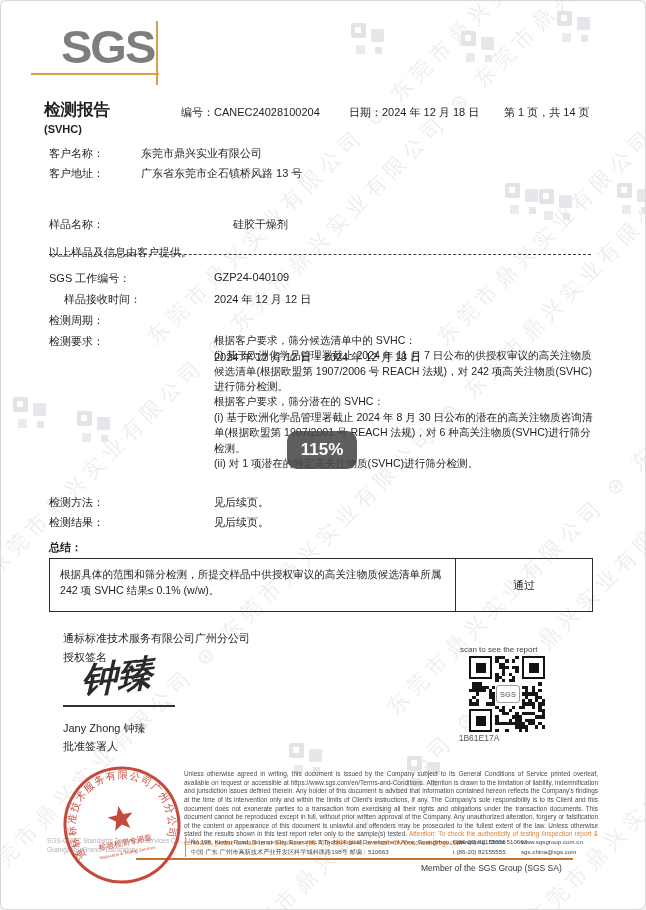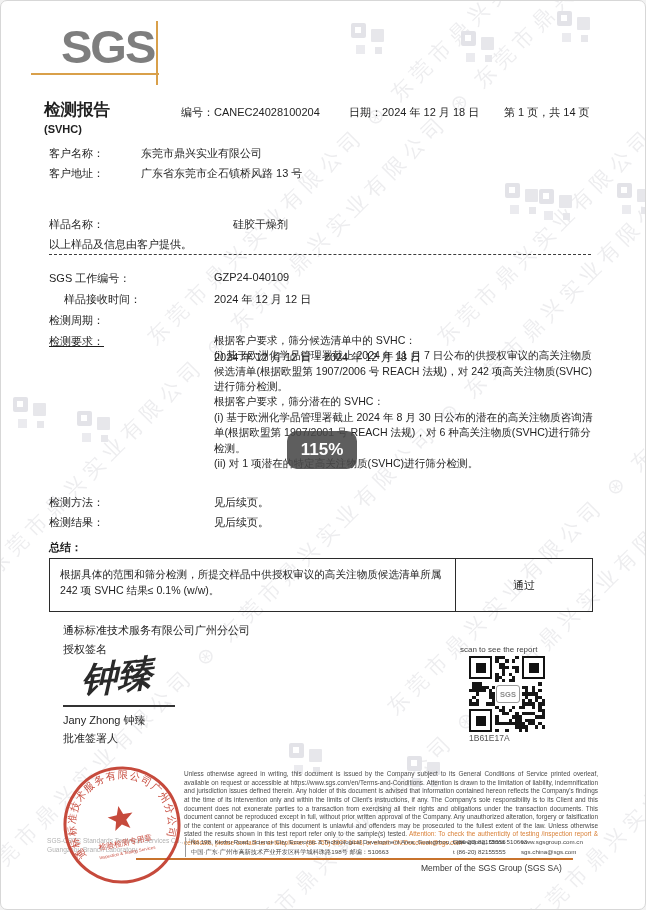--- a/index.html
+++ b/index.html
@@ -21,21 +21,21 @@
   .sgs-logo{left:60px;top:18px;font-size:47px;font-weight:bold;color:#7e7e7e;
      letter-spacing:-2px;z-index:2;font-family:"Liberation Sans",sans-serif;}
   .logo-hline{left:30px;top:72px;width:128px;height:2px;background:var(--accent);z-index:2;}
   .logo-vline{left:155px;top:20px;width:2px;height:64px;background:var(--accent);z-index:2;}
   
   .rpt-title{left:43px;top:98px;font-size:16.5px;font-weight:bold;z-index:2;}
   .rpt-sub{left:43px;top:122px;font-size:11px;font-weight:bold;z-index:2;}
   .meta{top:104px;font-size:11px;z-index:2;}
   .lbl{z-index:2;font-size:11px;}
   .val{z-index:2;font-size:11px;}
-  .txt{z-index:2;font-size:11px;}
+  .txt{z-index:2;font-size:11px;margin-top:8px;}
   
   .dash-rule{left:48px;top:253px;width:542px;border-top:1.6px dashed #3c3c3c;z-index:2;}
   .req-block{left:213px;top:332px;width:384px;font-size:10.6px;line-height:1.45;z-index:2;}
   .req-block div{margin:0;}
   
   .sum-table{left:48px;top:557px;width:544px;height:54px;border:1.3px solid #2b2b2b;
      display:flex;z-index:2;box-sizing:border-box;}
   .sum-left{width:406px;border-right:1.3px solid #2b2b2b;padding:7px 10px 0 10px;
      font-size:10.6px;line-height:1.55;box-sizing:border-box;}
   .sum-right{flex:1;display:flex;align-items:center;justify-content:center;font-size:11px;}
@@ -46,21 +46,21 @@
   .sig-line{left:62px;top:704px;width:112px;height:2px;background:#333;z-index:2;}
   
   .qr-caption{left:459px;top:644px;font-size:8px;color:#444;z-index:2;}
   .qr-box{left:468px;top:655px;width:76px;height:76px;background:#fff;z-index:2;}
   .qr-cell{position:absolute;background:#161616;}
   .qr-finder{position:absolute;box-sizing:border-box;border:2.2px solid #111;}
   .qr-finder i{position:absolute;background:#111;display:block;}
   .qr-center{position:absolute;left:27px;top:29px;width:22px;height:16px;background:#fff;
      border:1px solid #9a9a9a;border-radius:3px;display:flex;align-items:center;justify-content:center;
      font-size:7.5px;font-weight:bold;color:#8a8a8a;}
-  .qr-code-text{left:468px;top:732px;width:76px;font-size:8.5px;color:#555;z-index:2;}
+  .qr-code-text{left:440px;top:732px;width:76px;text-align:center;font-size:8.5px;color:#555;z-index:2;}
   
   .stamp{left:60px;top:763px;z-index:4;transform:rotate(-11deg);opacity:.92;}
   .co-gray{font-size:6.6px;color:#b3b3b3;z-index:2;}
   
   .legal{left:183px;top:769px;width:414px;font-size:6.45px;line-height:1.34;color:#4a4a4a;
      text-align:justify;z-index:2;}
   .legal .attn{color:var(--attn);}
   .addr-sep{left:184px;top:836px;width:1px;height:20px;background:#999;z-index:2;}
   .addr{font-size:6.2px;color:#444;z-index:2;white-space:nowrap;}
   .foot-rule{left:135px;top:857px;width:437px;height:1.6px;background:var(--rule);z-index:2;}
@@ -118,21 +118,21 @@
   <div class="abs val" style="left:232px;top:216px;">硅胶干燥剂</div>
   <div class="abs txt" style="left:48px;top:236px;">以上样品及信息由客户提供。</div>
   <div class="abs dash-rule"></div>
 
   <div class="abs lbl" style="left:48px;top:270px;">SGS 工作编号：</div>
   <div class="abs val" style="left:213px;top:270px;">GZP24-040109</div>
   <div class="abs lbl" style="left:48px;top:291px;margin-left:15px;">样品接收时间：</div>
   <div class="abs val" style="left:213px;top:291px;">2024 年 12 月 12 日</div>
   <div class="abs lbl" style="left:48px;top:312px;">检测周期：</div>
   <div class="abs val" style="left:213px;top:320px;margin-top:29px;">2024 年 12 月 12 日 ~ 2024 年 12 月 18 日</div>
-  <div class="abs lbl" style="left:48px;top:333px;text-decoration:underline;">检测要求：</div>
+  <div class="abs lbl" style="left:48px;top:333px;">检测要求：</div>
   <div class="abs req-block">
     <div>根据客户要求，筛分候选清单中的 SVHC：</div>
     <div>(i) 基于欧洲化学品管理署截止 2024 年 11 月 7 日公布的供授权审议的高关注物质候选清单(根据欧盟第 1907/2006 号 REACH 法规)，对 242 项高关注物质(SVHC)进行筛分检测。</div>
     <div>根据客户要求，筛分潜在的 SVHC：</div>
     <div>(i) 基于欧洲化学品管理署截止 2024 年 8 月 30 日公布的潜在的高关注物质咨询清单(根据欧盟第 1907/2001 号 REACH 法规)，对 6 种高关注物质(SVHC)进行筛分检测。</div>
     <div>(ii) 对 1 项潜在的特定高关注物质(SVHC)进行筛分检测。</div>
   </div>
   <div class="abs lbl" style="left:48px;top:494px;">检测方法：</div>
   <div class="abs val" style="left:213px;top:494px;">见后续页。</div>
   <div class="abs lbl" style="left:48px;top:514px;">检测结果：</div>

